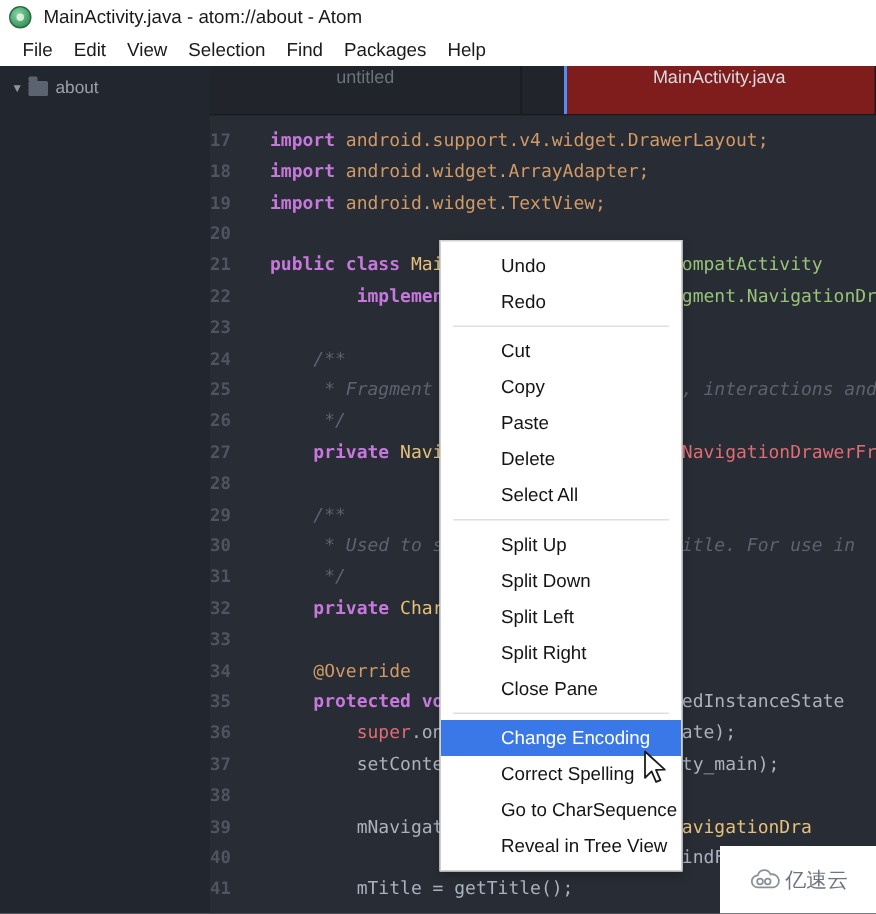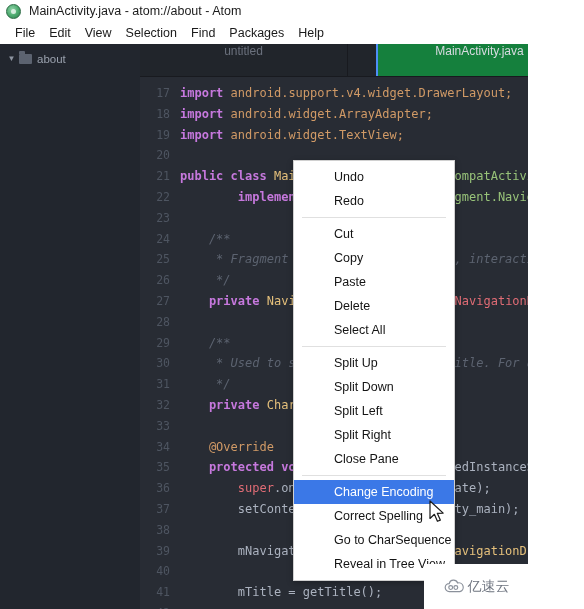--- a/index.html
+++ b/index.html
@@ -9,21 +9,21 @@
   }
   body {
     width: 584px;
     height: 609px;
     overflow: hidden;
     font-family: "Liberation Sans", sans-serif;
     -webkit-font-smoothing: antialiased;
   }
   #app {
     position: relative;
-    width: 528px;
+    width: 584px;
     height: 609px;
     overflow: hidden;
     background: #282c34;
   }
 
   
   .titlebar {
     height: 22px;
     background: #ffffff;
     display: flex;
@@ -162,21 +162,21 @@
     background: #21252b;
     border-right: 1px solid #181a1f;
     box-sizing: border-box;
     position: relative;
     cursor: default;
     white-space: nowrap;
     overflow: hidden;
   }
   .tab.active {
     color: #d7dae0;
-    background: #15803d;
+    background: #7f1d1d;
     margin-left: 28px;
   }
   .tab.active::before {
     content: "";
     position: absolute;
     left: 0; top: 0; bottom: 0;
     width: 2px;
     background: #4d8ef7;
   }
 
@@ -194,26 +194,27 @@
   }
   .code-line {
     height: 20.8px;
     display: flex;
     align-items: center;
     white-space: pre;
   }
   .gutter {
     width: 38px;
     flex: 0 0 38px;
-    text-align: right;
+    text-align: left;
     padding-right: 8px;
     box-sizing: border-box;
     color: #4e5561;
     font-size: 11.5px;
     user-select: none;
+    font-weight: bold;
   }
   .code-text {
     flex: 1 1 auto;
     min-width: 0;
     white-space: pre;
     color: #abb2bf;
     padding-left: 2px;
   }
   
   .k  { color: #c678dd; font-weight: bold; }   

